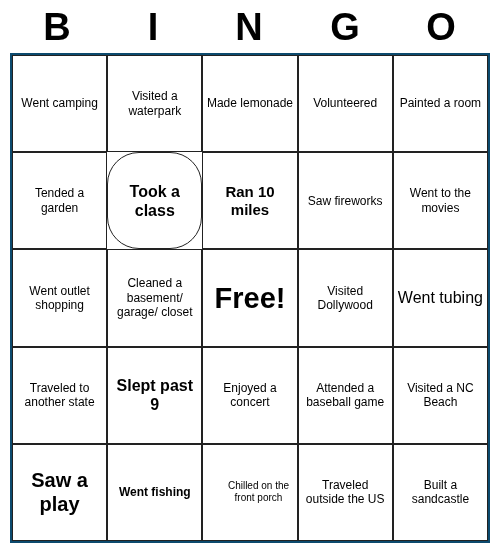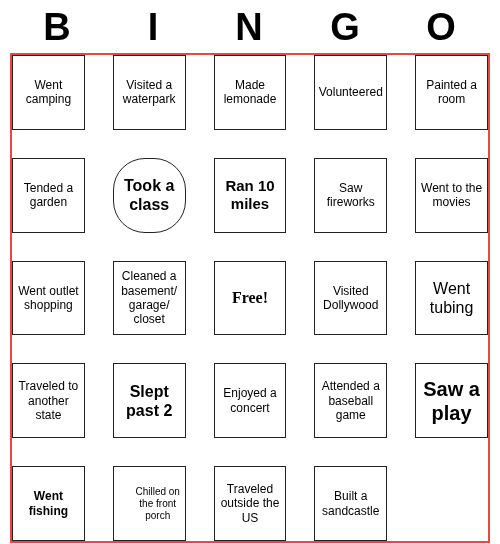--- a/index.html
+++ b/index.html
@@ -20,27 +20,26 @@
       padding: 6px 0 4px 0;
       font-size: 38px;
       font-weight: bold;
       letter-spacing: 2px;
     }
     .bingo-title span {
       width: 88px;
       text-align: center;
     }
     .bingo-grid {
-      border: 2px solid #ef4444;
+      border: 2px solid #0c4a6e;
       width: 480px;
       display: grid;
       grid-template-columns: repeat(5, 1fr);
       grid-template-rows: repeat(5, 1fr);
       height: 490px;
-      gap: 28px;
     }
     .cell {
       border: 1.5px solid #222;
       display: flex;
       align-items: center;
       justify-content: center;
       text-align: center;
       padding: 3px;
       font-size: 12px;
       line-height: 1.2;
@@ -63,25 +62,26 @@
     <div class="cell">Made lemonade</div>
     <div class="cell">Volunteered</div>
     <div class="cell">Painted a room</div>
     <div class="cell">Tended a garden</div>
     <div class="cell" style="font-size: 16px; font-weight: bold; border-radius: 32px;">Took a class</div>
     <div class="cell" style="font-size: 15px; font-weight: bold;">Ran 10 miles</div>
     <div class="cell">Saw fireworks</div>
     <div class="cell">Went to the movies</div>
     <div class="cell">Went outlet shopping</div>
     <div class="cell" style="font-size: 12px;">Cleaned a basement/ garage/ closet</div>
-    <div class="cell" style="font-size: 16px; font-weight: bold; font-family: Liberation Serif, serif;">Free!</div>
+    <div class="cell" style="font-size: 29px; font-weight: bold;">Free!</div>
     <div class="cell">Visited Dollywood</div>
     <div class="cell" style="font-size: 16px; font-weight: normal;">Went tubing</div>
     <div class="cell">Traveled to another state</div>
-    <div class="cell" style="font-size: 16px; font-weight: bold;">Slept past 2</div>
+    <div class="cell" style="font-size: 16px; font-weight: bold;">Slept past 9</div>
     <div class="cell">Enjoyed a concert</div>
     <div class="cell">Attended a baseball game</div>
+    <div class="cell">Visited a NC Beach</div>
     <div class="cell" style="font-size: 20px; font-weight: bold;">Saw a play</div>
     <div class="cell" style="font-size: 12px; font-weight: bold;">Went fishing</div>
     <div class="cell" style="font-size: 10px; padding-left: 20px;">Chilled on the front porch</div>
     <div class="cell">Traveled outside the US</div>
     <div class="cell">Built a sandcastle</div>
   </div>
 
 </body></html>

